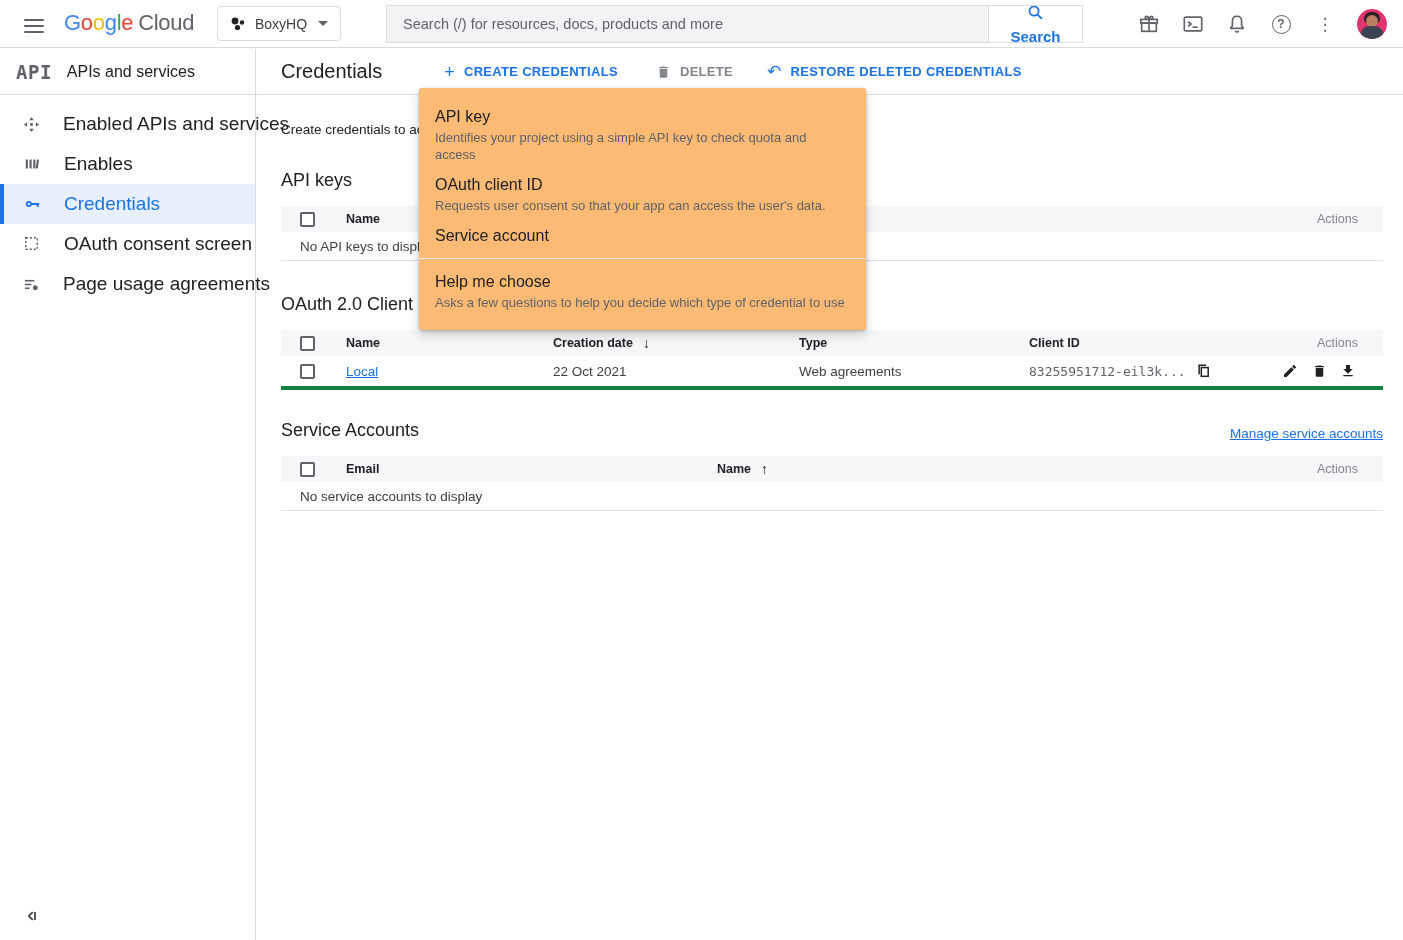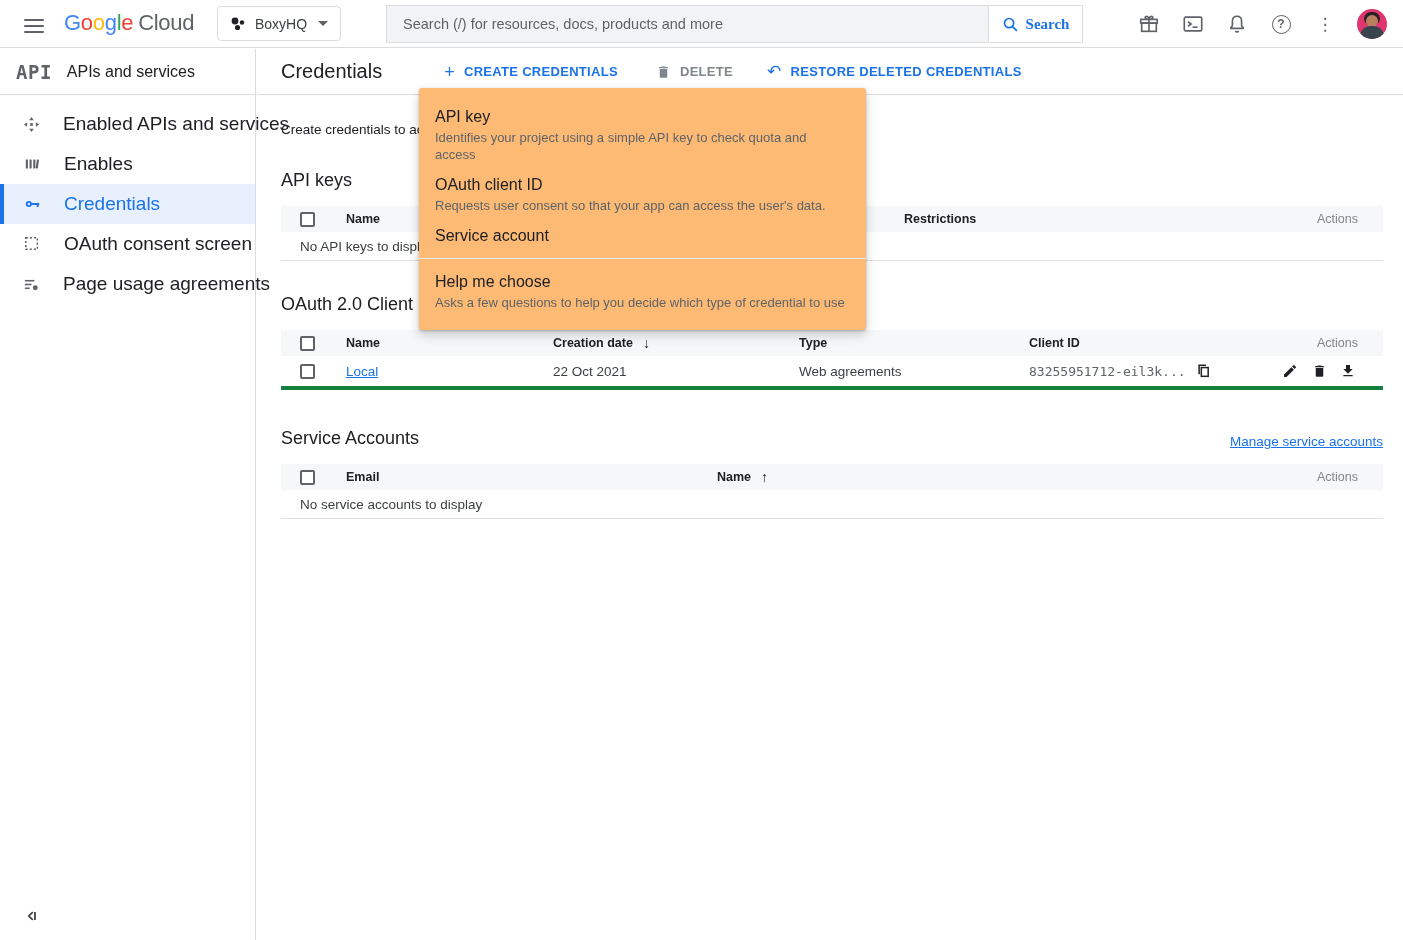--- a/index.html
+++ b/index.html
@@ -30,21 +30,21 @@
   .caret-down { width:0; height:0; border-left:5px solid transparent; border-right:5px solid transparent;
     border-top:5px solid #5f6368; margin-left:2px; }
 
   .search-wrap { position:absolute; left:386px; top:5px; width:697px; height:38px;
     border:1px solid #dadce0; border-radius:0; display:flex; overflow:hidden; }
   .search-input { flex:1; border:none; outline:none; background:#f1f3f4; padding:0 16px;
     font-size:14.5px; color:#202124; font-family:inherit; }
   .search-input::placeholder { color:#5f6368; }
   .search-btn { width:94px; background:#fff; border:none; border-left:1px solid #dadce0;
     display:flex; align-items:center; justify-content:center; gap:7px;
-    color:#1a73e8; font-size:15px; font-weight:700; cursor:pointer; font-family:Liberation Serif, serif; }
+    color:#1a73e8; font-size:15px; font-weight:700; cursor:pointer; font-family:Liberation Sans, sans-serif;flex-direction:column; }
 
   .topbar-right { position:absolute; right:16px; top:0; height:48px; display:flex; align-items:center; gap:20px; }
   .tb-icon { width:24px; height:24px; display:flex; align-items:center; justify-content:center;
     color:#5f6368; cursor:pointer; }
   .help-circle { width:19px; height:19px; border:1.8px solid #5f6368; border-radius:50%;
     display:flex; align-items:center; justify-content:center; font-size:12px; font-weight:700; color:#5f6368; }
   .more-dots { font-size:17px; color:#5f6368; line-height:1; }
   .avatar { width:30px; height:30px; border-radius:50%; background:#e0356f; position:relative; overflow:hidden; cursor:pointer; }
   .avatar .hair { position:absolute; left:7px; top:3px; width:16px; height:12px; border-radius:8px 8px 6px 6px; background:#2a2026; }
   .avatar .face { position:absolute; left:9px; top:6px; width:12px; height:12px; border-radius:50%; background:#b97f5e; }
@@ -287,21 +287,20 @@
   <div class="content-body">
     <div class="intro">Create credentials to access your enabled APIs. Learn more</div>
 
     <h2 class="section-h">API keys</h2>
     <div class="table">
       <div class="thead">
         <div class="cell-check">
             <span class="checkbox"></span>
           </div>
         <div class="cell t1-name">Name</div>
-        <div class="cell t1-restrict">Restrictions</div>
         <div class="cell-actions actions-h">Actions</div>
       </div>
       <div class="trow empty">
         <span class="empty-cell">No API keys to display</span>
       </div>
     </div>
 
     <h2 class="section-h">OAuth 2.0 Client IDs</h2>
     <div class="table">
       <div class="thead">
@@ -349,21 +348,21 @@
           <span class="icon-btn">
             <svg width="16" height="16" viewBox="0 0 24 24" fill="#202124">
                 <path d="M19 9h-4V3H9v6H5l7 7 7-7zM5 18v2h14v-2H5z"></path>
               </svg>
           </span>
         </div>
       </div>
     </div>
 
     <div class="section-row">
-      <h2 class="section-h" style="margin-top:8px">Service Accounts</h2>
+      <h2 class="section-h" style="margin-top:0">Service Accounts</h2>
       <span class="manage-link">Manage service accounts</span>
     </div>
     <div class="table">
       <div class="thead">
         <div class="cell-check">
             <span class="checkbox"></span>
           </div>
         <div class="cell t3-email">Email</div>
         <div class="cell t3-name">
           <span>Name</span>

